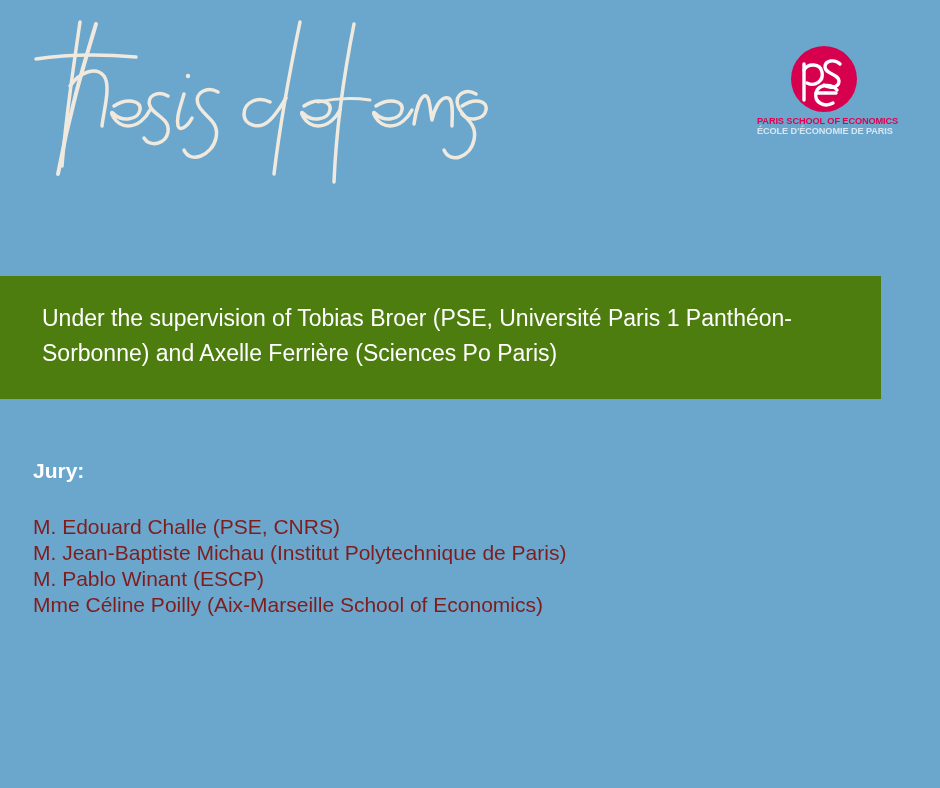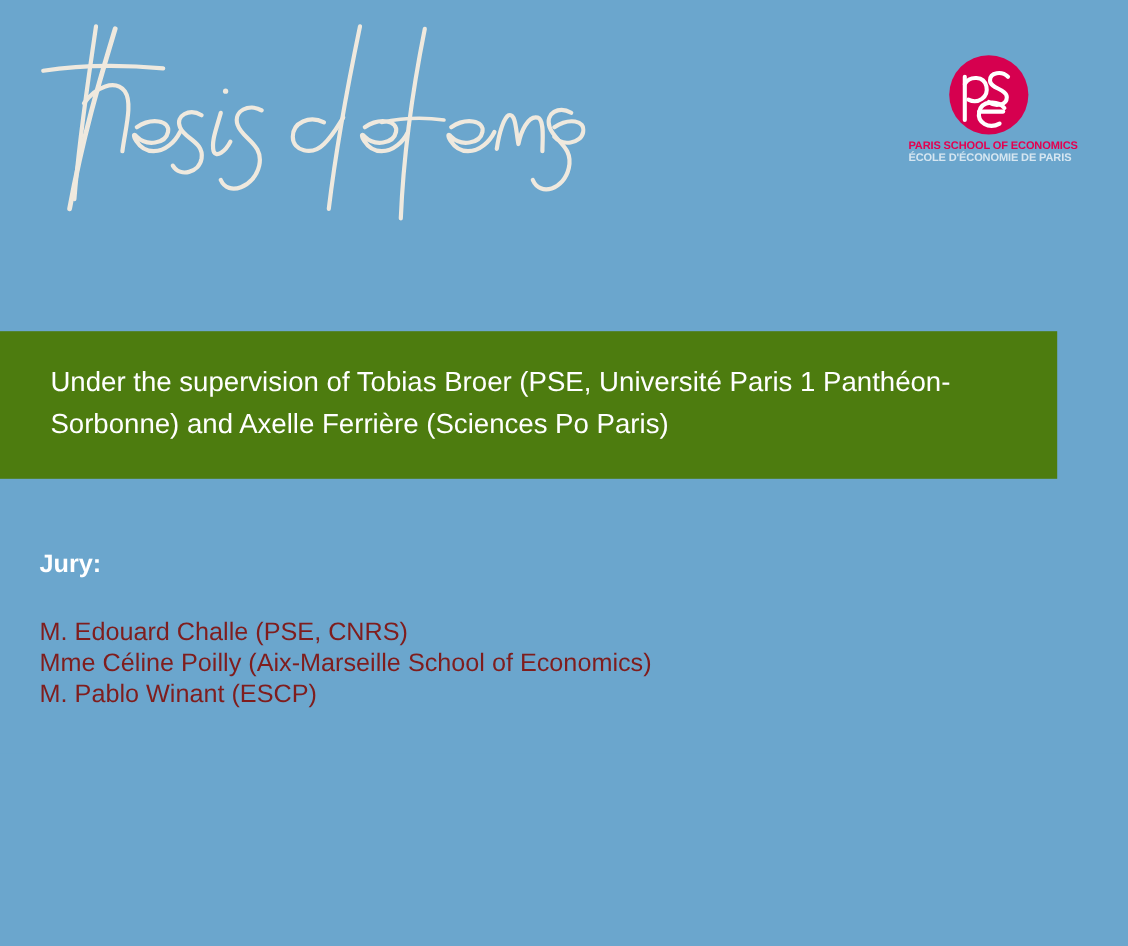--- a/index.html
+++ b/index.html
@@ -192,18 +192,19 @@
   </div>
 
   <div class="supervision-band">
     <div class="supervision-text">Under the supervision of Tobias Broer (PSE, Université Paris 1 Panthéon-Sorbonne) and Axelle Ferrière (Sciences Po Paris)</div>
   </div>
 
   <div class="jury-block">
     <div class="jury-heading">Jury:</div>
     <ul class="jury-list">
       <li>M. Edouard Challe (PSE, CNRS)</li>
+      <li>M. Jean-Baptiste Michau (Institut Polytechnique de Paris)</li>
+      <li>M. Pablo Winant (ESCP)</li>
       <li>Mme Céline Poilly (Aix-Marseille School of Economics)</li>
-      <li>M. Pablo Winant (ESCP)</li>
     </ul>
   </div>
 
 </div>
 
 </body></html>

